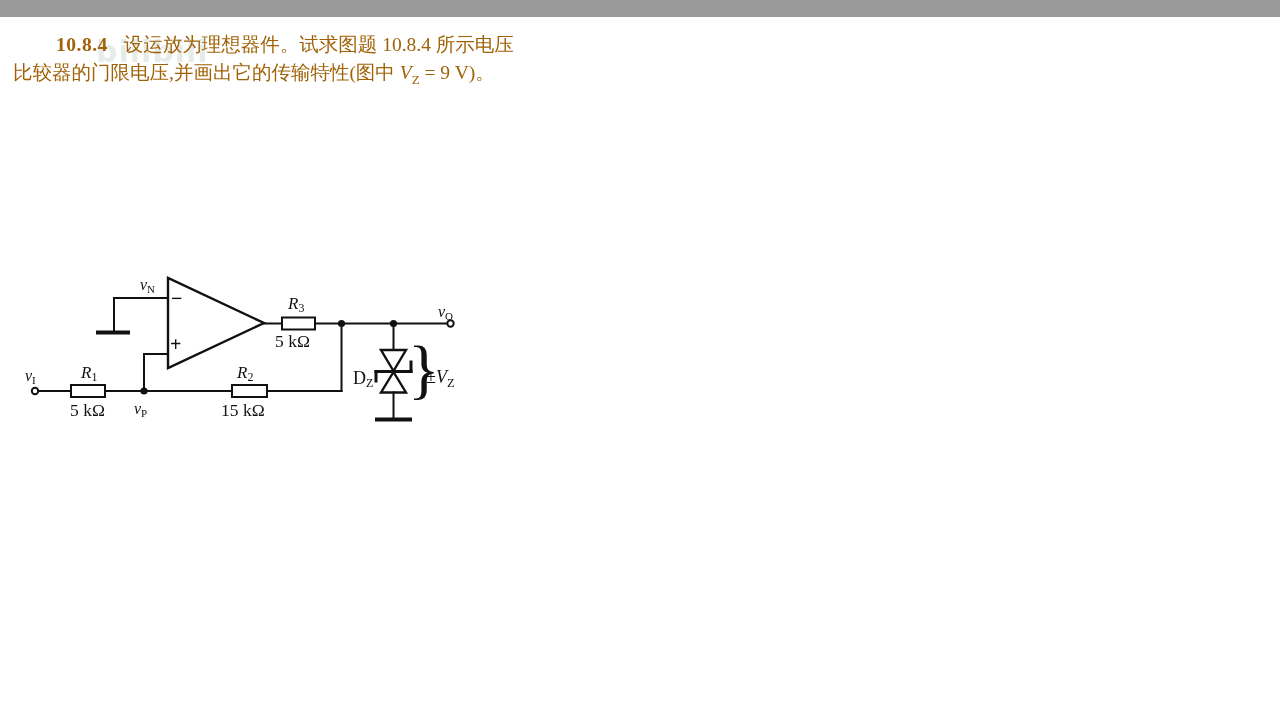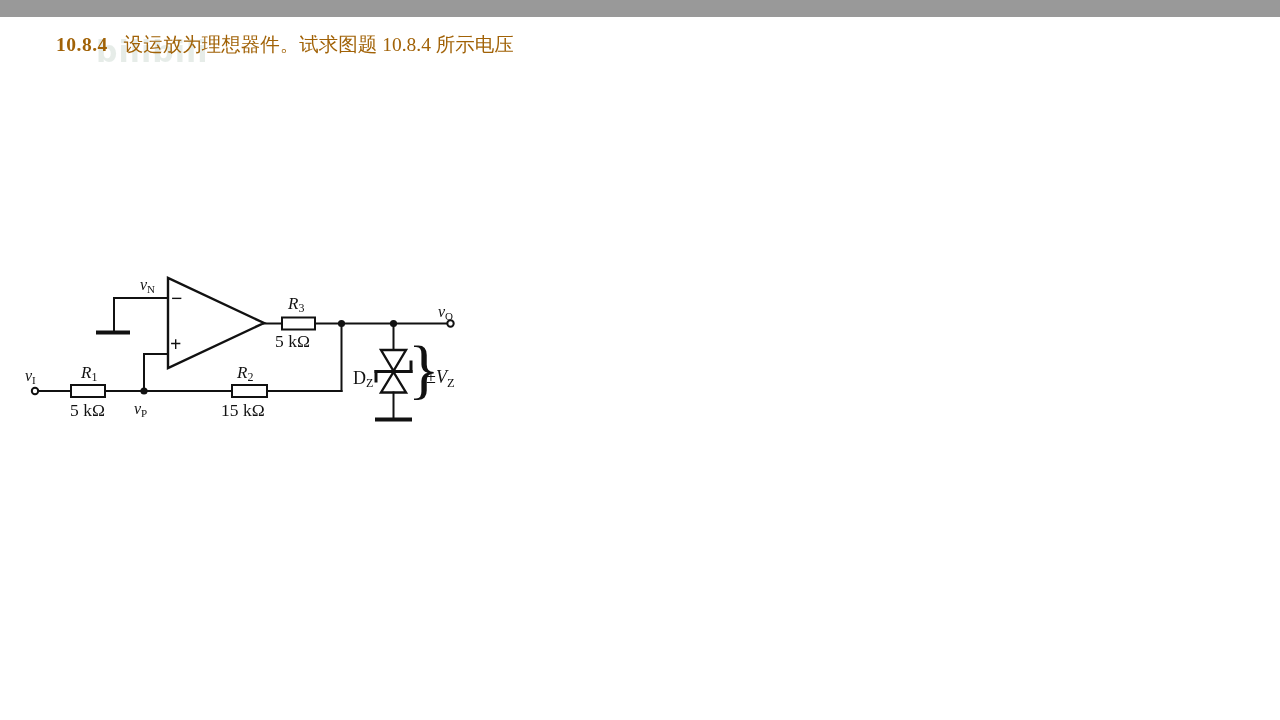--- a/index.html
+++ b/index.html
@@ -29,20 +29,21 @@
 </style>
 </head>
 <body>
 
 <div class="topbar"></div>
 
 <div class="watermark">bilibili</div>
 
 <div class="problem">
   <div class="l1"><span class="num">10.8.4</span><span>设运放为理想器件。试求图题 10.8.4 所示电压</span></div>
+  <div class="l2"><span>比较器的门限电压,并画出它的传输特性(图中 </span><i>V</i><sub>Z</sub><span> = 9 V)。</span></div>
 </div>
 
 <svg class="circuit" width="500" height="185" viewBox="0 250 500 185">
   <g stroke="#111" stroke-width="2" fill="none" stroke-linecap="square">
 
     <line x1="38.5" y1="391" x2="71" y2="391"></line>
     <line x1="105" y1="391" x2="232" y2="391"></line>
     <line x1="144" y1="391" x2="144" y2="354"></line>
     <line x1="144" y1="354" x2="168" y2="354"></line>
 

